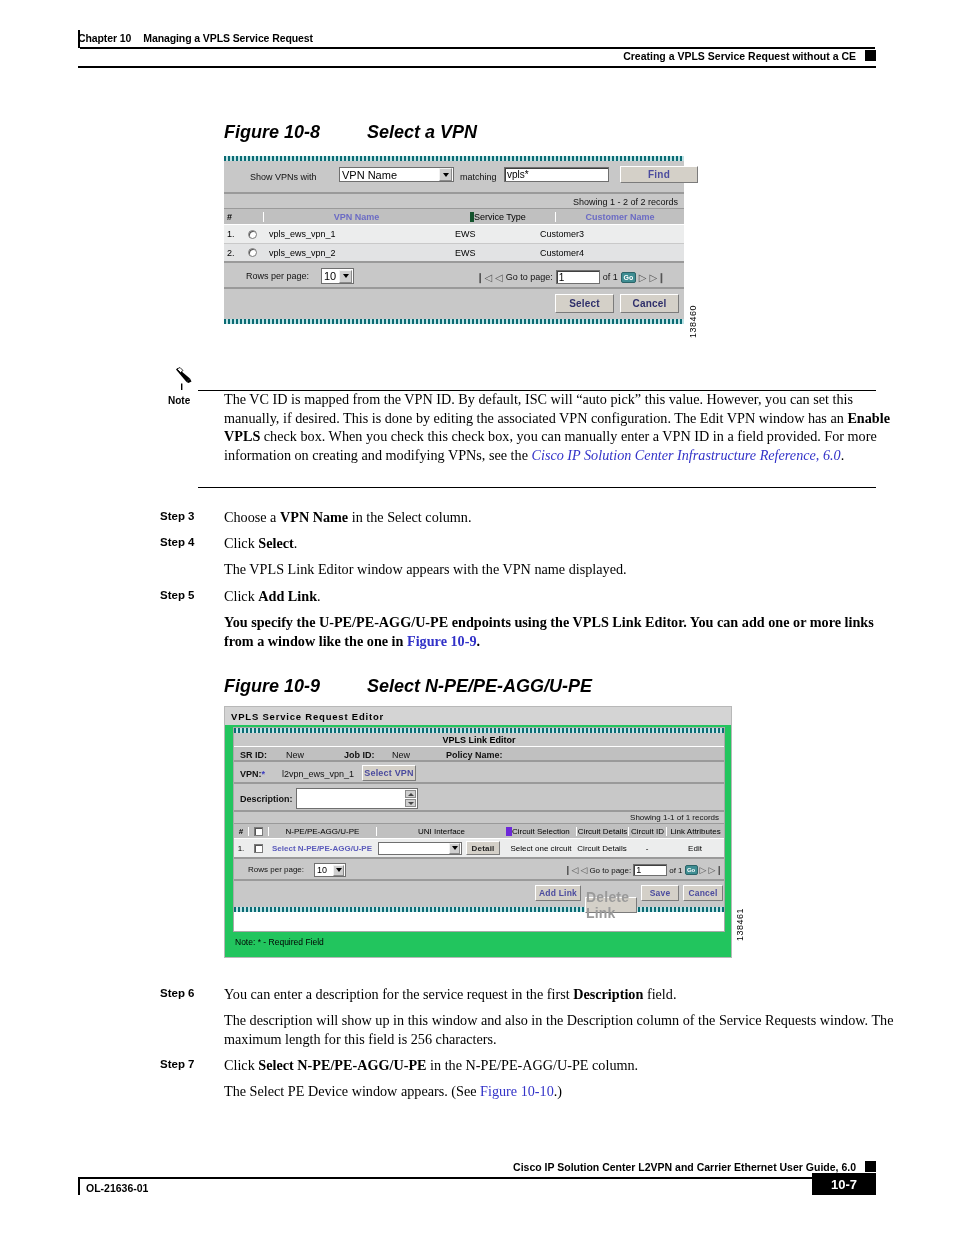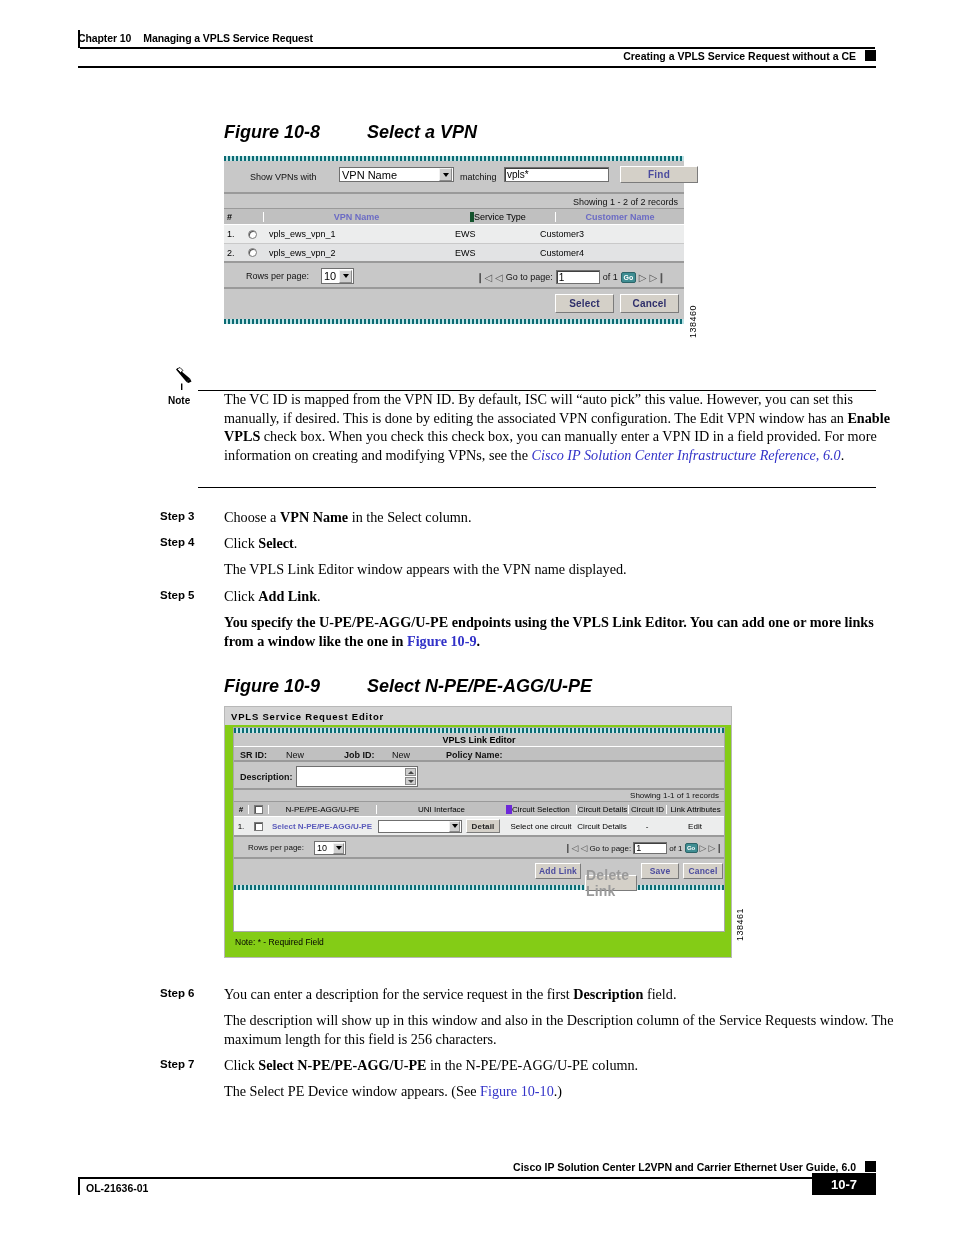--- a/index.html
+++ b/index.html
@@ -298,21 +298,21 @@
   <span>Click </span><b>Add Link</b><span>.</span>
 </div>
 <div class="step-txt" style="left:224px; top:613px; width:672px;font-weight:bold;">
   <span>You specify the U-PE/PE-AGG/U-PE endpoints using the VPLS Link Editor. You can add one or more links from a window like the one in </span><a href="#">Figure 10-9</a><span>.</span>
 </div>
 
 <div class="fig-caption" style="left:224px; top:676px;">
   <span>Figure 10-9</span><span class="fc-title">Select N-PE/PE-AGG/U-PE</span>
 </div>
 
-<div class="shot" style="left:224px; top:706px; width:508px; height:252px; background:#84cc16; border:1px solid #b8b8b8;">
+<div class="shot" style="left:224px; top:706px; width:508px; height:252px; background:#22c55e; border:1px solid #b8b8b8;">
 
   <div style="height:18px; background:#d4d4d4; display:flex; align-items:center; padding-left:6px;">
     <span style="font-weight:bold; font-size:9.5px; letter-spacing:0.8px;">VPLS Service Request Editor</span>
   </div>
 
   <div style="position:absolute; left:8px; top:20px; width:492px; height:205px; background:#ffffff; border:1px solid #a9a9a9;">
 
     <div class="teal-bar"></div>
 
     <div class="panel" style="height:14px; display:flex; align-items:center; justify-content:center; border-bottom:1px solid #fff;">
@@ -321,20 +321,25 @@
 
     <div class="row-band" style="height:15px; position:relative; border-bottom:2px solid #9a9a9a;">
       <span class="lbl-b" style="position:absolute; left:6px; top:3px;">SR ID:</span>
       <span class="lbl" style="position:absolute; left:52px; top:3px;">New</span>
       <span class="lbl-b" style="position:absolute; left:110px; top:3px;">Job ID:</span>
       <span class="lbl" style="position:absolute; left:158px; top:3px;">New</span>
       <span class="lbl-b" style="position:absolute; left:212px; top:3px;">Policy Name:</span>
       <span class="lbl" style="position:absolute; left:300px; top:20px;">VplsEwsNoCe</span>
     </div>
 
+    <div class="panel" style="height:22px; position:relative; border-bottom:2px solid #9a9a9a;">
+      <span class="lbl-b" style="position:absolute; left:6px; top:7px;"><span>VPN:</span><span style="color:#3a3ac0;">*</span></span>
+      <span class="lbl" style="position:absolute; left:48px; top:7px;">l2vpn_ews_vpn_1</span>
+      <span class="btn" style="position:absolute; left:128px; top:3px; width:54px; height:16px; font-size:9px;">Select VPN</span>
+    </div>
 
     <div class="panel" style="height:28px; position:relative; border-bottom:2px solid #9a9a9a;">
       <span class="lbl-b" style="position:absolute; left:6px; top:10px;">Description:</span>
       <div style="position:absolute; left:62px; top:4px; width:122px; height:21px; background:#fff; border:1px solid #6f6f6f; display:flex;">
         <div style="flex:1;"></div>
         <div style="width:13px; display:flex; flex-direction:column; justify-content:space-between; padding:1px;">
           <span style="width:11px;height:8px;background:#cfcfcf;border:1px solid #8a8a8a;display:flex;align-items:center;justify-content:center;">
               <i style="width:0;height:0;border-left:3px solid transparent;border-right:3px solid transparent;border-bottom:3px solid #444;"></i>
             </span>
           <span style="width:11px;height:8px;background:#cfcfcf;border:1px solid #8a8a8a;display:flex;align-items:center;justify-content:center;">

